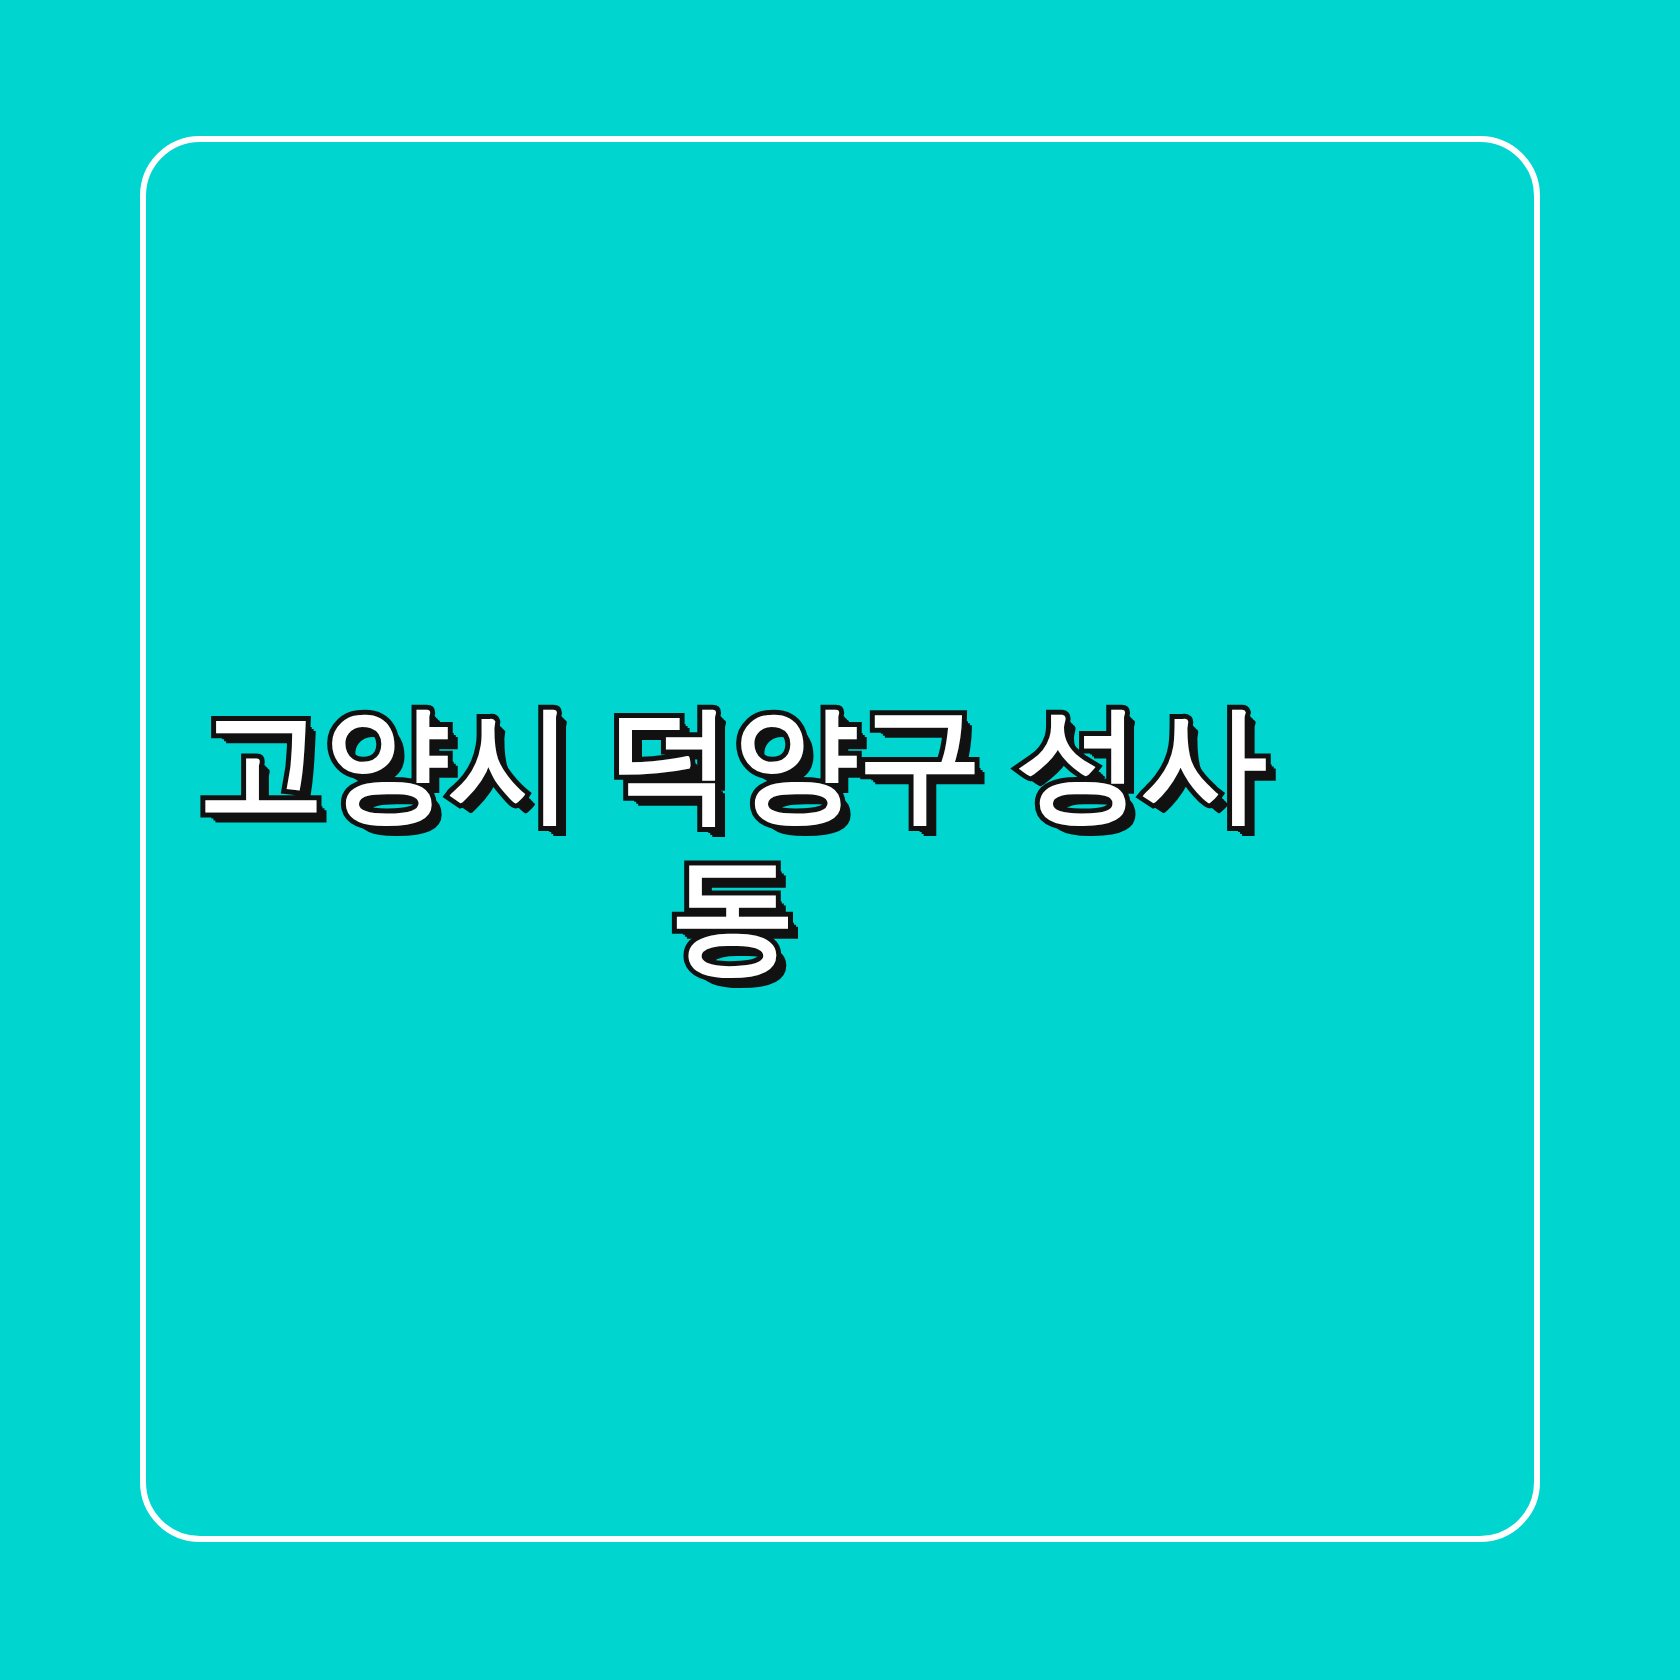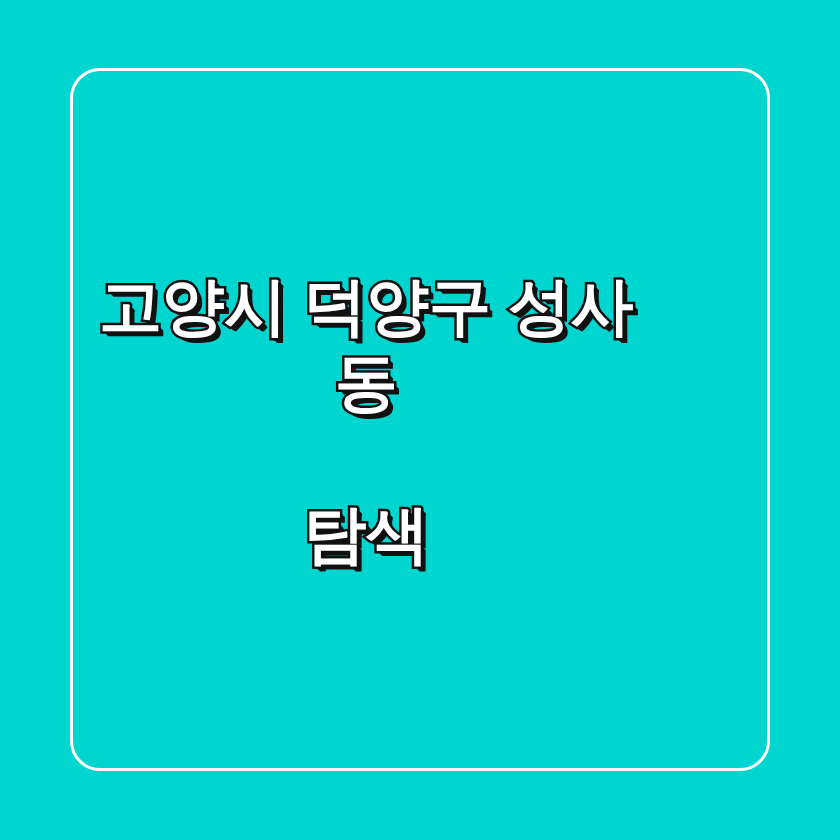--- a/index.html
+++ b/index.html
@@ -76,17 +76,16 @@
 </head>
 <body>
 
 <div id="poster" style="background: rgb(0, 213, 208);">
 
   <div id="frame" style="border-color: rgb(255, 255, 255);"></div>
 
   <div id="headline">
     <h1 class="title" style="color: rgb(255, 255, 255); -webkit-text-stroke: 5px rgb(17, 17, 17); text-shadow: rgb(17, 17, 17) 5px 5px 0px, rgb(17, 17, 17) 4px 4px 0px, rgb(17, 17, 17) 3px 3px 0px;">
       <span class="title-line">고양시 덕양구 성사동</span>
-      <span class="title-line">탐색</span>
     </h1>
   </div>
 
 </div>
 
 </body></html>

